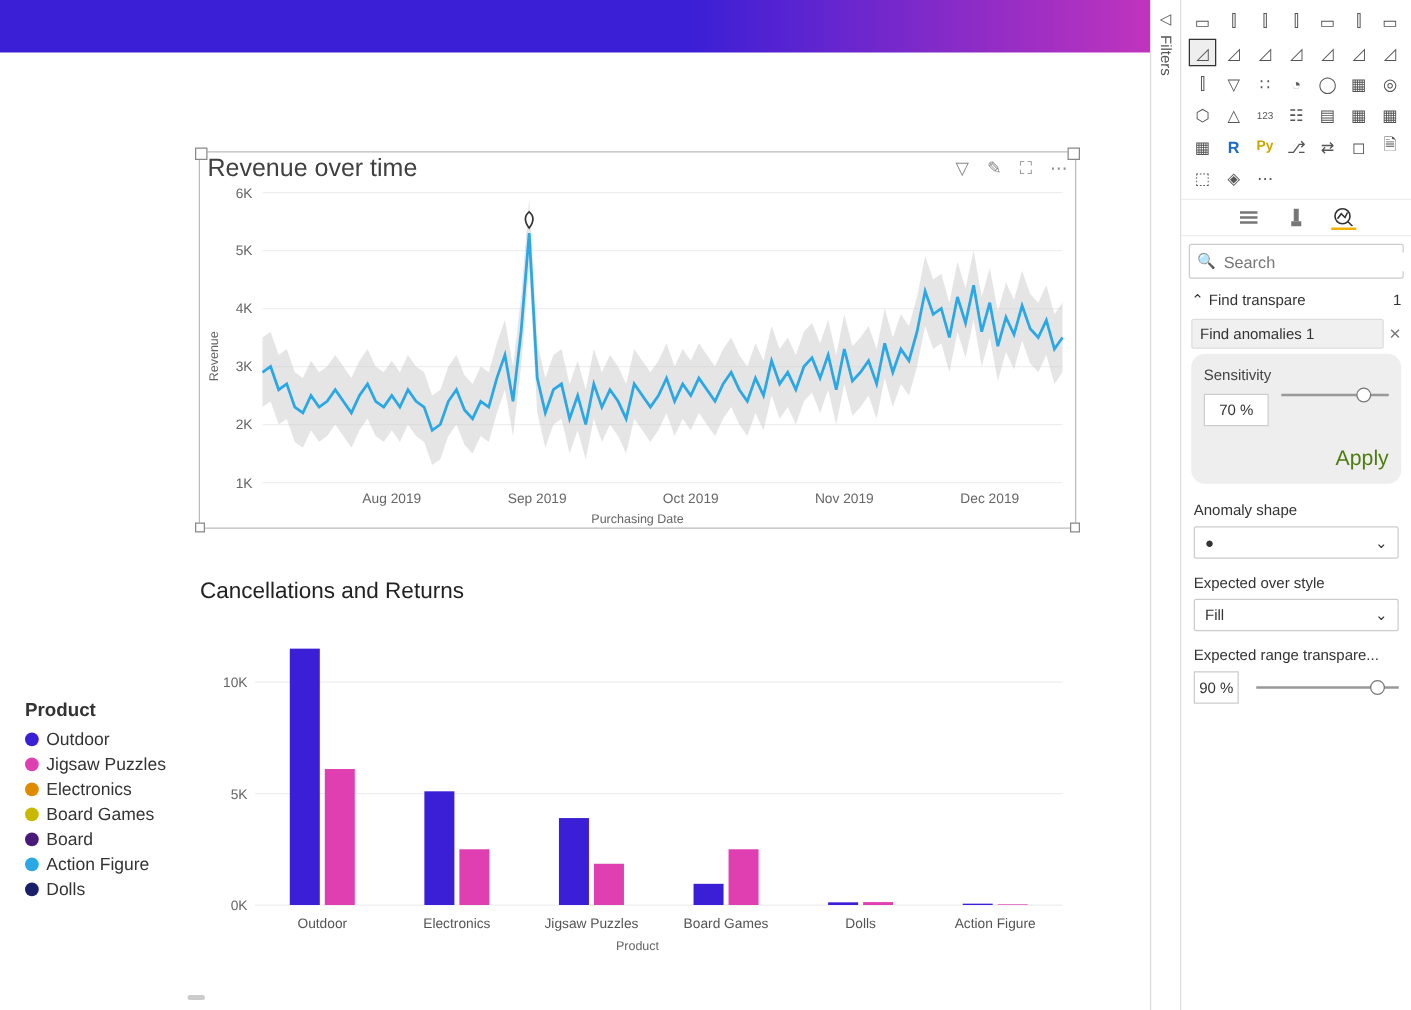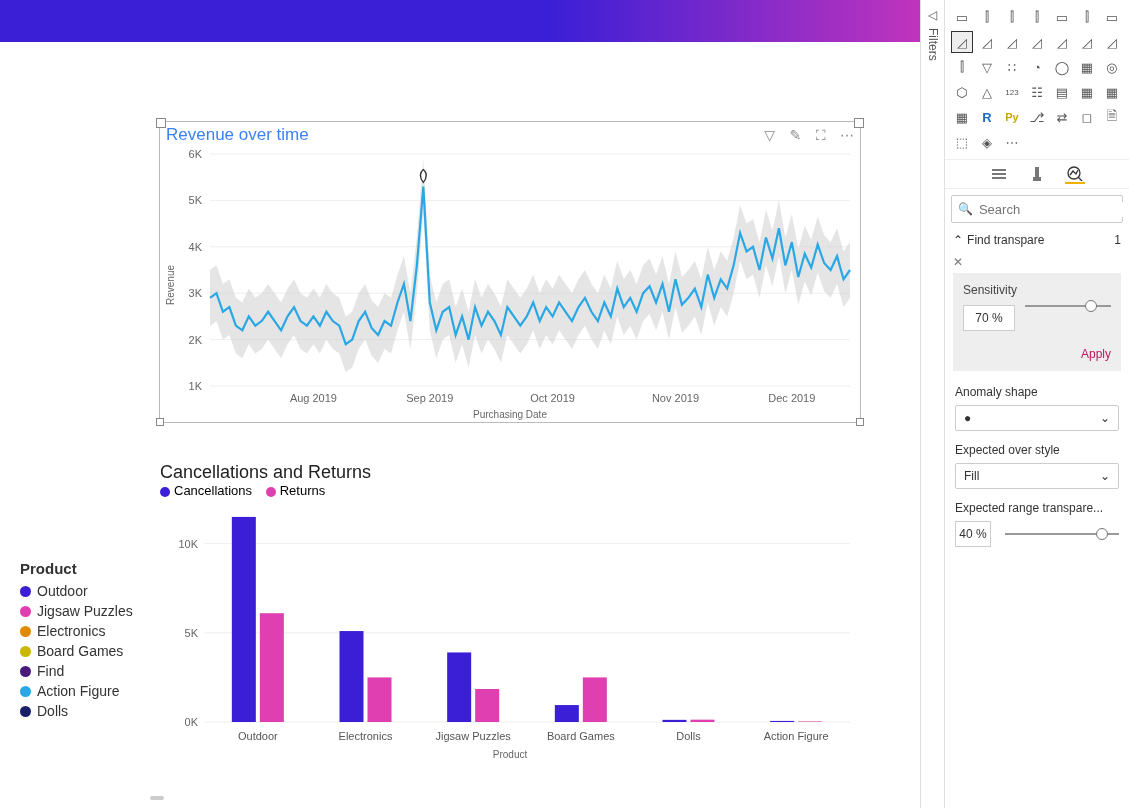--- a/index.html
+++ b/index.html
@@ -12,25 +12,25 @@
 .product-legend .item { display: flex; align-items: center; margin: 4px 0; }
 .product-legend .swatch { width: 11px; height: 11px; border-radius: 50%; margin-right: 6px; }
 .viz { position: relative; background: #fff; }
 .viz.selected { outline: 1px solid #bbb; outline-offset: 0; }
 .viz.selected::before,.viz.selected::after { content:""; position:absolute; width:8px; height:8px; border:1px solid #888; background:#fff; }
 .viz.selected::before { top:-4px; left:-4px; }
 .viz.selected::after { top:-4px; right:-4px; }
 .corner-bl,.corner-br{position:absolute;width:8px;height:8px;border:1px solid #888;background:#fff;bottom:-4px;}
 .corner-bl{left:-4px;} .corner-br{right:-4px;}
 .viz-header { display:flex; align-items:center; height:26px; padding: 2px 6px; }
-.viz-title { font-size: 17px; color: #3b82f6; flex:1; }
+.viz-title { font-size: 20px; color: #404040; flex:1; }
 .viz-actions span { margin-left: 10px; color: #888; font-size: 14px; cursor:pointer; }
 .line-chart { width: 700px; height: 300px; }
 .bar-chart { margin-top: 40px; width: 700px; height: 320px; }
-.bar-title { font-size: 18px; color: #222; margin-bottom: 0; }
+.bar-title { font-size: 18px; color: #222; margin-bottom: 23px; }
 .bar-legend { font-size: 13px; margin-bottom: 6px; }
 .bar-legend .sw { display:inline-block; width:10px; height:10px; border-radius:50%; margin: 0 4px 0 10px; vertical-align:middle; }
 .bar-legend .sw:first-child{ margin-left:0;}
 .filters-gutter { width:24px; border-left:1px solid #ddd; display:flex; flex-direction:column; align-items:center; padding-top:8px; color:#555;}
 .filters-gutter .arrow { font-size:12px; }
 .filters-gutter .label { writing-mode: vertical-rl; font-size:12px; margin-top:6px; }
 .right-panel { width:185px; border-left:1px solid #e0e0e0; display:flex; flex-direction:column; font-size:12px; color:#333;}
 .viz-picker { padding:6px 4px; display:grid; grid-template-columns: repeat(7, 22px); gap:3px; justify-content:center; }
 .viz-picker .ic { width:22px; height:22px; border:1px solid transparent; display:flex; align-items:center; justify-content:center; color:#555; font-size:13px; cursor:pointer;}
 .viz-picker .ic.sel { border-color:#333; background:#eee; }
@@ -39,27 +39,27 @@
 .tabrow .t.active { border-bottom:2px solid #f2b100; color:#333; }
 .search { margin:6px; border:1px solid #ccc; height:28px; display:flex; align-items:center; padding:0 6px; border-radius:2px;}
 .search .mag { margin-right:6px; color:#666; }
 .search input { border:none; outline:none; flex:1; font-size:13px; }
 .card-header { display:flex; align-items:center; padding:4px 8px; color:#333; font-size:12px;}
 .card-header .chev { margin-right:4px; }
 .card-header .count { margin-left:auto; }
 .pill-row { display:flex; align-items:center; padding:4px 8px; gap:4px;}
 .pill { flex:1; background:#f0f0f0; border:1px solid #ddd; padding:4px 6px; border-radius:2px; font-size:12px;}
 .closex { color:#777; cursor:pointer; }
-.sens-box { margin:0 8px 8px; background:#eee; padding:10px; border-radius:0; }
+.sens-box { margin:0 8px 8px; background:#eee; padding:10px; border-radius:11px; }
 .sens-box .lbl { font-size:12px; color:#444; margin-bottom:8px; }
 .sens-row { display:flex; align-items:flex-start; gap:10px; }
 .sens-row .numbox { width:52px; height:26px; background:#fff; border:1px solid #ccc; display:flex; align-items:center; justify-content:center; font-size:12px; }
 .sens-row .slider { flex:1; height:2px; background:#999; position:relative; }
 .sens-row .slider .thumb { position:absolute; top:-5px; width:12px; height:12px; border-radius:50%; border:1px solid #777; background:#fff; }
-.apply { text-align:right; color:#be185d; margin-top:16px; font-size:12px; }
+.apply { text-align:right; color:#4d7c0f; margin-top:16px; font-size:17px; }
 .field { padding:6px 10px; }
 .field .flabel { font-size:12px; color:#333; margin-bottom:6px; white-space:nowrap; overflow:hidden; text-overflow:ellipsis;}
 .dropzone { border:1px dashed #bbb; height:30px; display:flex; align-items:center; padding:0 8px; color:#aaa; font-size:12px; border-radius:2px;}
 .selectbox { border:1px solid #ccc; height:26px; display:flex; align-items:center; padding:0 8px; font-size:12px; justify-content:space-between; border-radius:2px; cursor:pointer;}
 .colorpick { width:36px; height:24px; border:1px solid #ccc; display:flex; align-items:center; justify-content:center; gap:3px; cursor:pointer;}
 .colorpick .box{ width:14px; height:14px; }
 .row-slider { display:flex; align-items:center; gap:14px; }
 .row-slider .numbox { width:36px; height:26px; border:1px solid #ccc; display:flex; align-items:center; justify-content:center; font-size:12px; }
 .row-slider .slider { flex:1; height:2px; background:#999; position:relative; }
 .row-slider .slider .thumb { position:absolute; top:-5px; width:12px; height:12px; border-radius:50%; border:1px solid #777; background:#fff; }
@@ -87,21 +87,21 @@
       <div class="item">
           <span class="swatch" style="background:#e08a00"></span>
           <span>Electronics</span>
         </div>
       <div class="item">
           <span class="swatch" style="background:#c9b800"></span>
           <span>Board Games</span>
         </div>
       <div class="item">
           <span class="swatch" style="background:#4a1a7a"></span>
-          <span>Find</span>
+          <span>Board</span>
         </div>
       <div class="item">
           <span class="swatch" style="background:#2aa7e5"></span>
           <span>Action Figure</span>
         </div>
       <div class="item">
           <span class="swatch" style="background:#1a1f6a"></span>
           <span>Dolls</span>
         </div>
     </div>
@@ -138,24 +138,20 @@
           <text x="631.8181818181818" y="254" text-anchor="middle" font-size="11" fill="#666">Dec 2019</text>
           <text x="350" y="270" text-anchor="middle" font-size="10" fill="#666">Purchasing Date</text>
           <path d="M50,122 56.464646464646464,117.36 62.92929292929293,135.92000000000002 69.39393939393939,131.28 75.85858585858585,149.84 82.32323232323233,154.48000000000002 88.78787878787878,140.56 95.25252525252526,149.84 101.71717171717172,145.2 108.18181818181819,135.92000000000002 114.64646464646465,145.2 121.11111111111111,154.48000000000002 127.57575757575758,140.56 134.04040404040404,131.28 140.50505050505052,145.2 146.96969696969697,149.84 153.43434343434345,140.56 159.8989898989899,149.84 166.36363636363637,135.92000000000002 172.82828282828282,145.2 179.2929292929293,149.84 185.75757575757575,168.4 192.22222222222223,163.76 198.68686868686868,145.2 205.15151515151516,135.92000000000002 211.61616161616163,152.16 218.08080808080808,159.12 224.54545454545453,145.2 231.010101010101,149.84 237.47474747474746,126.64 243.93939393939394,108.07999999999998 250.40404040404042,145.2 256.8686868686869,89.52000000000001 263.3333333333333,10.640000000000015 269.7979797979798,126.64 276.26262626262627,154.48000000000002 282.72727272727275,135.92000000000002 289.19191919191917,131.28 295.65656565656565,159.12 302.1212121212121,140.56 308.5858585858586,163.76 315.0505050505051,131.28 321.5151515151515,149.84 327.979797979798,135.92000000000002 334.44444444444446,145.2 340.9090909090909,159.12 347.37373737373736,131.28 353.83838383838383,140.56 360.3030303030303,149.84 366.7676767676768,140.56 373.23232323232327,126.64 379.6969696969697,145.2 386.16161616161617,131.28 392.62626262626264,140.56 399.09090909090907,126.64 405.55555555555554,135.92000000000002 412.020202020202,145.2 418.4848484848485,131.28 424.9494949494949,122 431.4141414141414,135.92000000000002 437.8787878787879,145.2 444.3434343434343,126.64 450.80808080808083,140.56 457.27272727272725,112.72 463.7373737373738,131.28 470.2020202020202,122 476.66666666666663,135.92000000000002 483.13131313131316,117.36 489.5959595959596,110.39999999999999 496.0606060606061,126.64 502.52525252525254,108.07999999999998 508.98989898989896,135.92000000000002 515.4545454545455,103.44 521.9191919191919,128.96 528.3838383838383,122 534.8484848484849,112.72 541.3131313131313,131.28 547.7777777777778,98.80000000000001 554.2424242424242,122 560.7070707070707,103.44 567.1717171717172,112.72 573.6363636363636,89.52000000000001 580.1010101010102,57.03999999999999 586.5656565656566,75.60000000000002 593.030303030303,70.96000000000001 599.4949494949494,94.16 605.959595959596,61.68000000000001 612.4242424242424,82.56 618.8888888888889,52.39999999999998 625.3535353535353,89.52000000000001 631.8181818181818,66.32 638.2828282828283,101.12 644.7474747474747,77.92000000000002 651.2121212121212,91.84 657.6767676767677,68.64000000000001 664.1414141414141,87.19999999999999 670.6060606060606,94.16 677.070707070707,80.23999999999998 683.5353535353536,103.44 690,94.16 L690,149.84 L683.5353535353536,159.12 L677.070707070707,135.92000000000002 L670.6060606060606,149.84 L664.1414141414141,142.88 L657.6767676767677,124.32000000000001 L651.2121212121212,147.51999999999998 L644.7474747474747,133.6 L638.2828282828283,156.8 L631.8181818181818,122 L625.3535353535353,145.2 L618.8888888888889,108.07999999999998 L612.4242424242424,138.24 L605.959595959596,117.36 L599.4949494949494,149.84 L593.030303030303,126.64 L586.5656565656566,131.28 L580.1010101010102,112.72 L573.6363636363636,145.2 L567.1717171717172,168.4 L560.7070707070707,159.12 L554.2424242424242,177.68 L547.7777777777778,154.48000000000002 L541.3131313131313,186.96 L534.8484848484849,168.4 L528.3838383838383,177.68 L521.9191919191919,184.64 L515.4545454545455,159.12 L508.98989898989896,191.6 L502.52525252525254,163.76 L496.0606060606061,182.32 L489.5959595959596,166.07999999999998 L483.13131313131316,173.04 L476.66666666666663,191.6 L470.2020202020202,177.68 L463.7373737373738,186.96 L457.27272727272725,168.4 L450.80808080808083,196.24 L444.3434343434343,182.32 L437.8787878787879,200.88 L431.4141414141414,191.6 L424.9494949494949,177.68 L418.4848484848485,186.96 L412.020202020202,200.88 L405.55555555555554,191.6 L399.09090909090907,182.32 L392.62626262626264,196.24 L386.16161616161617,186.96 L379.6969696969697,200.88 L373.23232323232327,182.32 L366.7676767676768,196.24 L360.3030303030303,205.51999999999998 L353.83838383838383,196.24 L347.37373737373736,186.96 L340.9090909090909,214.8 L334.44444444444446,200.88 L327.979797979798,191.6 L321.5151515151515,205.51999999999998 L315.0505050505051,186.96 L308.5858585858586,219.44 L302.1212121212121,196.24 L295.65656565656565,214.8 L289.19191919191917,186.96 L282.72727272727275,191.6 L276.26262626262627,210.16 L269.7979797979798,182.32 L263.3333333333333,66.32 L256.8686868686869,145.2 L250.40404040404042,200.88 L243.93939393939394,163.76 L237.47474747474746,182.32 L231.010101010101,205.51999999999998 L224.54545454545453,200.88 L218.08080808080808,214.8 L211.61616161616163,207.84 L205.15151515151516,191.6 L198.68686868686868,200.88 L192.22222222222223,219.44 L185.75757575757575,224.08 L179.2929292929293,205.51999999999998 L172.82828282828282,200.88 L166.36363636363637,191.6 L159.8989898989899,205.51999999999998 L153.43434343434345,196.24 L146.96969696969697,205.51999999999998 L140.50505050505052,200.88 L134.04040404040404,186.96 L127.57575757575758,196.24 L121.11111111111111,210.16 L114.64646464646465,200.88 L108.18181818181819,191.6 L101.71717171717172,200.88 L95.25252525252526,205.51999999999998 L88.78787878787878,196.24 L82.32323232323233,210.16 L75.85858585858585,205.51999999999998 L69.39393939393939,186.96 L62.92929292929293,191.6 L56.464646464646464,173.04 L50,177.68 Z" fill="#ccc" fill-opacity="0.5"></path>
           <path d="M50,149.84 56.464646464646464,145.2 62.92929292929293,163.76 69.39393939393939,159.12 75.85858585858585,177.68 82.32323232323233,182.32 88.78787878787878,168.4 95.25252525252526,177.68 101.71717171717172,173.04 108.18181818181819,163.76 114.64646464646465,173.04 121.11111111111111,182.32 127.57575757575758,168.4 134.04040404040404,159.12 140.50505050505052,173.04 146.96969696969697,177.68 153.43434343434345,168.4 159.8989898989899,177.68 166.36363636363637,163.76 172.82828282828282,173.04 179.2929292929293,177.68 185.75757575757575,196.24 192.22222222222223,191.6 198.68686868686868,173.04 205.15151515151516,163.76 211.61616161616163,180 218.08080808080808,186.96 224.54545454545453,173.04 231.010101010101,177.68 237.47474747474746,154.48000000000002 243.93939393939394,135.92000000000002 250.40404040404042,173.04 256.8686868686869,117.36 263.3333333333333,38.47999999999999 269.7979797979798,154.48000000000002 276.26262626262627,182.32 282.72727272727275,163.76 289.19191919191917,159.12 295.65656565656565,186.96 302.1212121212121,168.4 308.5858585858586,191.6 315.0505050505051,159.12 321.5151515151515,177.68 327.979797979798,163.76 334.44444444444446,173.04 340.9090909090909,186.96 347.37373737373736,159.12 353.83838383838383,168.4 360.3030303030303,177.68 366.7676767676768,168.4 373.23232323232327,154.48000000000002 379.6969696969697,173.04 386.16161616161617,159.12 392.62626262626264,168.4 399.09090909090907,154.48000000000002 405.55555555555554,163.76 412.020202020202,173.04 418.4848484848485,159.12 424.9494949494949,149.84 431.4141414141414,163.76 437.8787878787879,173.04 444.3434343434343,154.48000000000002 450.80808080808083,168.4 457.27272727272725,140.56 463.7373737373738,159.12 470.2020202020202,149.84 476.66666666666663,163.76 483.13131313131316,145.2 489.5959595959596,138.24 496.0606060606061,154.48000000000002 502.52525252525254,135.92000000000002 508.98989898989896,163.76 515.4545454545455,131.28 521.9191919191919,156.8 528.3838383838383,149.84 534.8484848484849,140.56 541.3131313131313,159.12 547.7777777777778,126.64 554.2424242424242,149.84 560.7070707070707,131.28 567.1717171717172,140.56 573.6363636363636,117.36 580.1010101010102,84.88 586.5656565656566,103.44 593.030303030303,98.80000000000001 599.4949494949494,122 605.959595959596,89.52000000000001 612.4242424242424,110.39999999999999 618.8888888888889,80.23999999999998 625.3535353535353,117.36 631.8181818181818,94.16 638.2828282828283,128.96 644.7474747474747,105.76000000000002 651.2121212121212,119.67999999999999 657.6767676767677,96.47999999999999 664.1414141414141,115.03999999999999 670.6060606060606,122 677.070707070707,108.07999999999998 683.5353535353536,131.28 690,122 " fill="none" stroke="#2aa7e5" stroke-width="2.2"></path>
           <path d="M263.3333333333333,34.47999999999999 Q257.3333333333333,26.47999999999999 263.3333333333333,21.47999999999999 Q269.3333333333333,26.47999999999999 263.3333333333333,34.47999999999999 Z" fill="#fff" stroke="#333" stroke-width="1.3"></path>
         </svg>
     </div>
 
     <div class="viz bar-chart">
       <div class="bar-title">Cancellations and Returns</div>
-      <div class="bar-legend">
-        <span class="sw" style="background:#3a1fd6"></span><span>Cancellations</span>
-        <span class="sw" style="background:#e03fb1"></span><span>Returns</span>
-      </div>
       <svg id="bar-svg" width="700" height="258">
           <line x1="44" x2="690" y1="218" y2="218" stroke="#eee"></line>
           <text x="38" y="222" text-anchor="end" font-size="11" fill="#666">0K</text>
           <line x1="44" x2="690" y1="128.83333333333331" y2="128.83333333333331" stroke="#eee"></line>
           <text x="38" y="132.83333333333331" text-anchor="end" font-size="11" fill="#666">5K</text>
           <line x1="44" x2="690" y1="39.66666666666666" y2="39.66666666666666" stroke="#eee"></line>
           <text x="38" y="43.66666666666666" text-anchor="end" font-size="11" fill="#666">10K</text>
           <rect x="71.83333333333334" y="12.916666666666657" width="24" height="205.08333333333334" fill="#3a1fd6"></rect>
           <rect x="99.83333333333334" y="109.21666666666667" width="24" height="108.78333333333333" fill="#e03fb1"></rect>
           <text x="97.83333333333334" y="236" text-anchor="middle" font-size="11" fill="#555">Outdoor</text>
@@ -252,20 +248,21 @@
   <div class="search">
     <span class="mag">🔍</span>
     <input placeholder="Search" style="">
   </div>
   <div class="card-header">
     <span class="chev">⌃</span>
     <span>Find transpare</span>
     <span class="count">1</span>
   </div>
   <div class="pill-row">
+    <div class="pill">Find anomalies 1</div>
     <span class="closex">✕</span>
   </div>
   <div class="sens-box">
     <div class="lbl">Sensitivity</div>
     <div class="sens-row">
       <div class="numbox"><span>70</span>&nbsp;<span>%</span></div>
       <div class="slider">
           <div class="thumb" style="left:70%"></div>
         </div>
     </div>
@@ -281,19 +278,19 @@
   <div class="field">
     <div class="flabel">Expected over style</div>
     <div class="selectbox">
         <span>Fill</span>
         <span>⌄</span>
       </div>
   </div>
   <div class="field">
     <div class="flabel">Expected range transpare...</div>
     <div class="row-slider">
-      <div class="numbox"><span>40</span>&nbsp;<span>%</span></div>
+      <div class="numbox"><span>90</span>&nbsp;<span>%</span></div>
       <div class="slider">
           <div class="thumb" style="left:80%"></div>
         </div>
     </div>
   </div>
 </div>
 
 </body></html>

